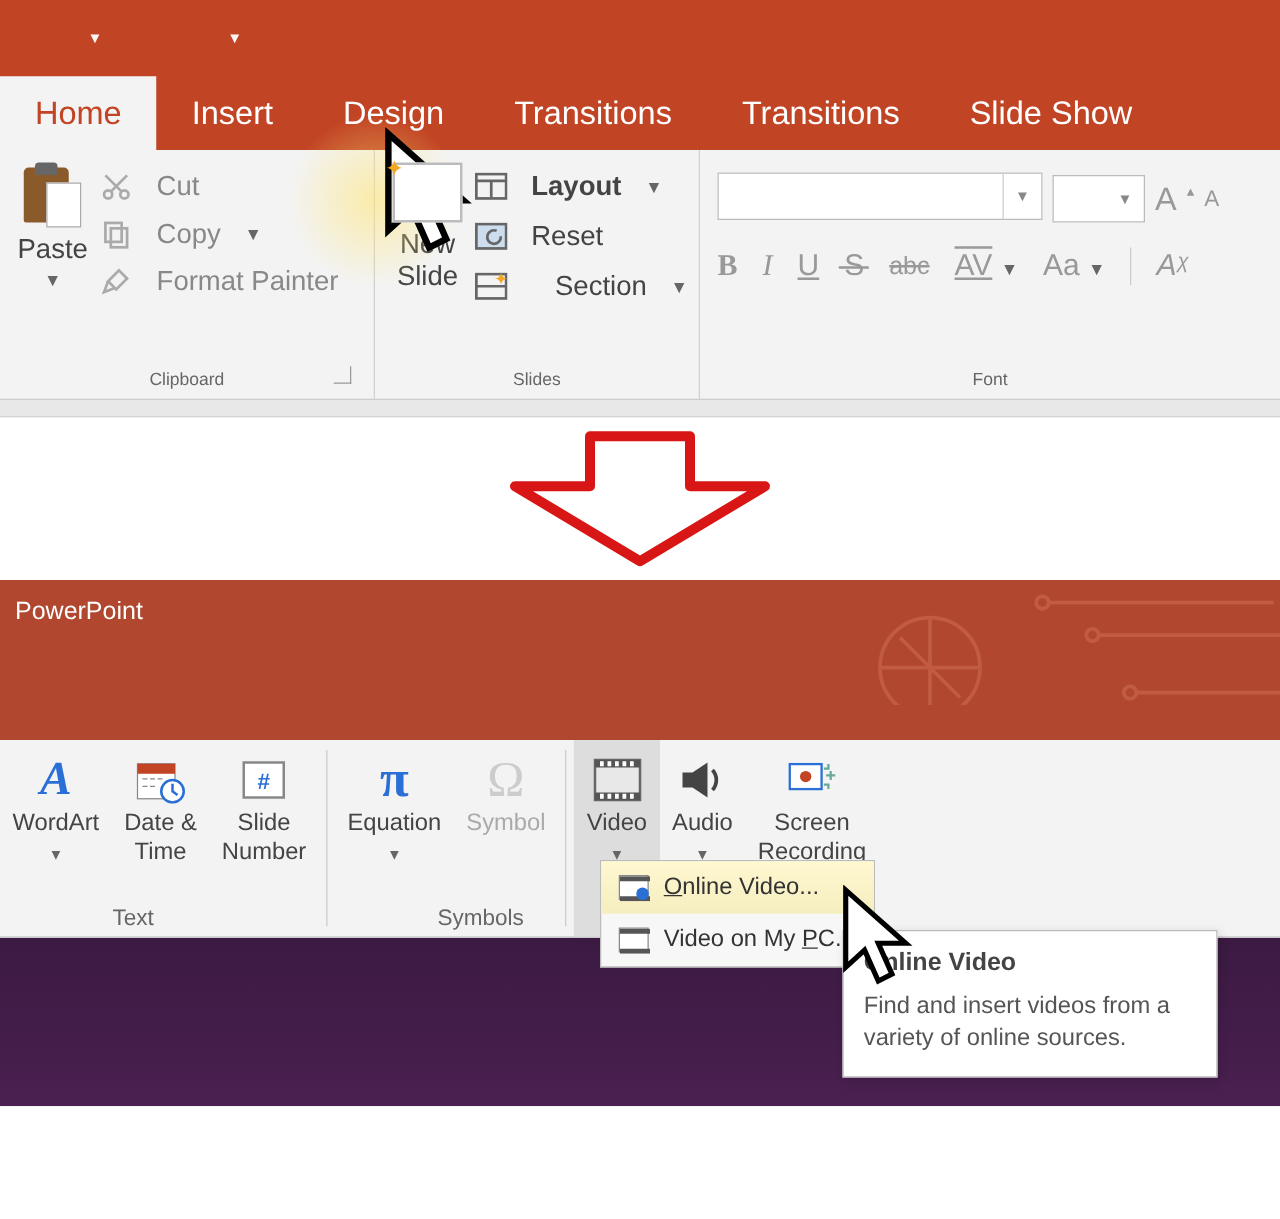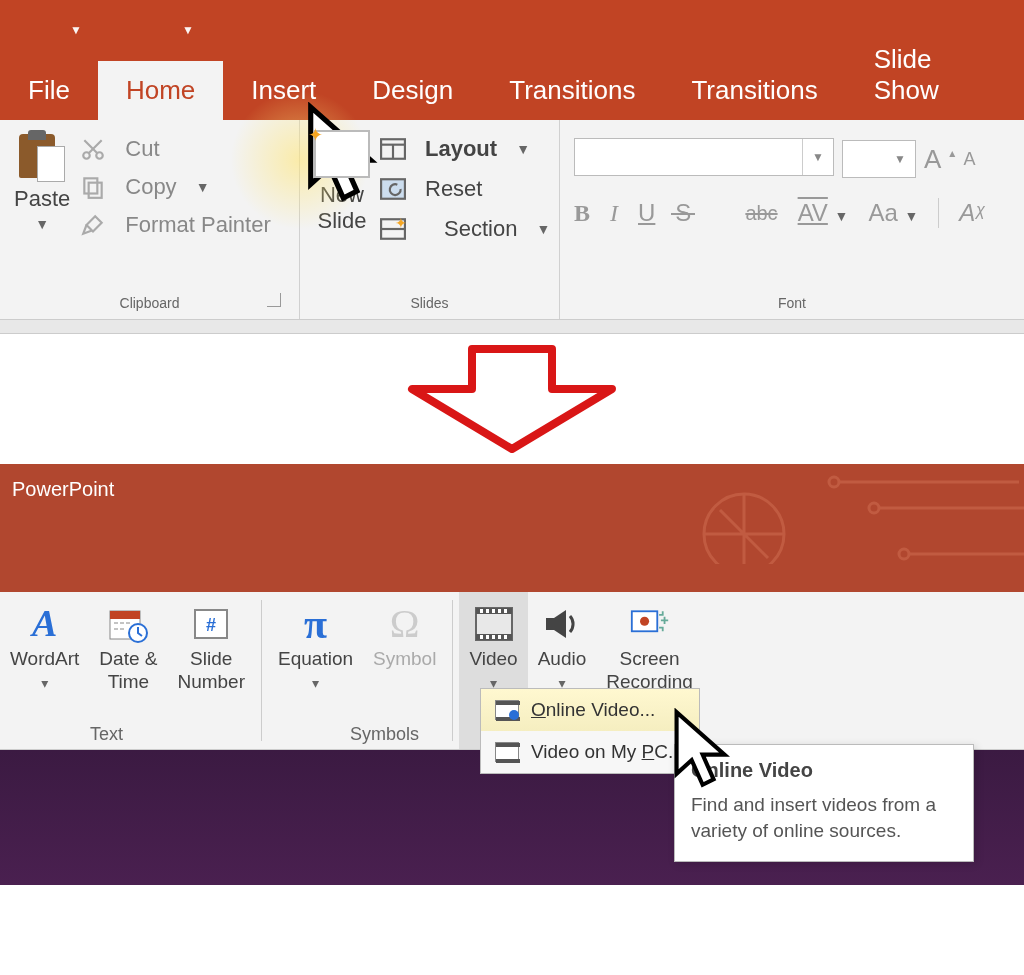--- a/index.html
+++ b/index.html
@@ -35,21 +35,21 @@
   .font-box { width: 260px; height: 38px; background: #fff; border: 1px solid #bbb; margin: 8px 0 12px; display: flex; }
   .font-box-main { flex: 1; border-right: 1px solid #ccc; }
   .font-box-drop { width: 30px; display: flex; align-items: center; justify-content: center; color: #888; font-size: 12px; }
   .font-size-box { width: 74px; height: 38px; border: 1px solid #bbb; background: #fff; display: flex; }
   .font-tools { display: flex; align-items: center; gap: 20px; color: #999; font-size: 24px; }
   .font-tools .b { font-weight: bold; font-family: "Times New Roman", serif; }
   .font-tools .i { font-style: italic; font-family: "Times New Roman", serif; }
   .font-tools .u { text-decoration: underline; }
   .font-tools .s { position: relative; }
   .font-tools .s::after { content:""; position:absolute; left:-4px; right:-4px; top:50%; height:2px; background:#999; }
-  .font-tools .abc { text-decoration: line-through; font-size: 20px; margin-left: 34px; }
+  .font-tools .abc { text-decoration: line-through; font-size: 20px; }
   .font-A-big { font-size: 26px; color: #999; }
   .font-A-small { font-size: 18px; color: #999; }
   
   
   .arrow-zone { height: 130px; display:flex; align-items:center; justify-content:center; background:#fff; }
   
   
   .title2 { background: #b1472f; color: #fff; padding: 14px 12px 70px; font-size: 20px; position: relative; height: 128px; overflow: hidden; }
   .circuit { position: absolute; right: 0; top: 0; width: 340px; height: 100px; opacity: .4; }
   
@@ -106,21 +106,20 @@
         <circle cx="20" cy="6" r="5"></circle>
         <path d="M18 6l4 0M20 4v4" stroke-width="1.5"></path>
       </svg>
   </span>
   <span class="qat-item" style="font-size:12px; margin-left:10px;">▼</span>
 </div>
 
 <div style="position:relative;">
   <div class="highlight"></div>
   <div class="tabs">
-    <div class="tab">File</div>
     <div class="tab active">Home</div>
     <div class="tab">Insert</div>
     <div class="tab">Design</div>
     <div class="tab">Transitions</div>
     <div class="tab">Transitions</div>
     <div class="tab">Slide Show</div>
   </div>
 
   <svg class="cursor" style="left:300px; top:42px;" width="90" height="120" viewBox="0 0 50 70">
     <path d="M5 3 L5 48 L16 38 L24 56 L32 52 L24 34 L40 34 Z" fill="#fff" stroke="#000" stroke-width="3"></path>

